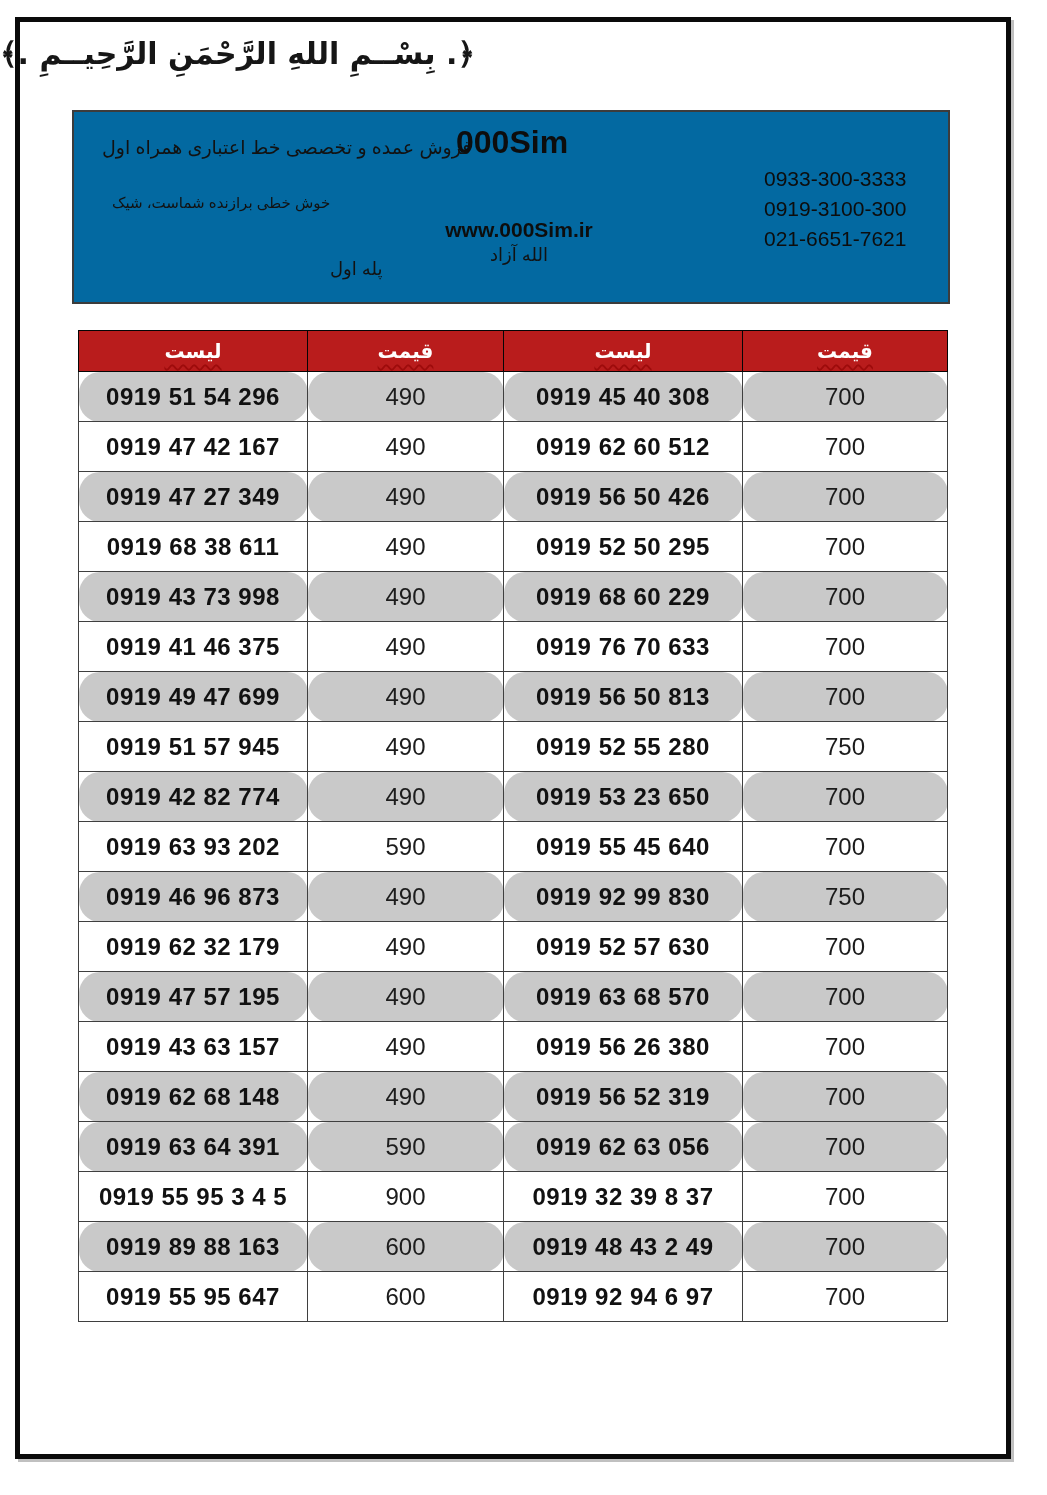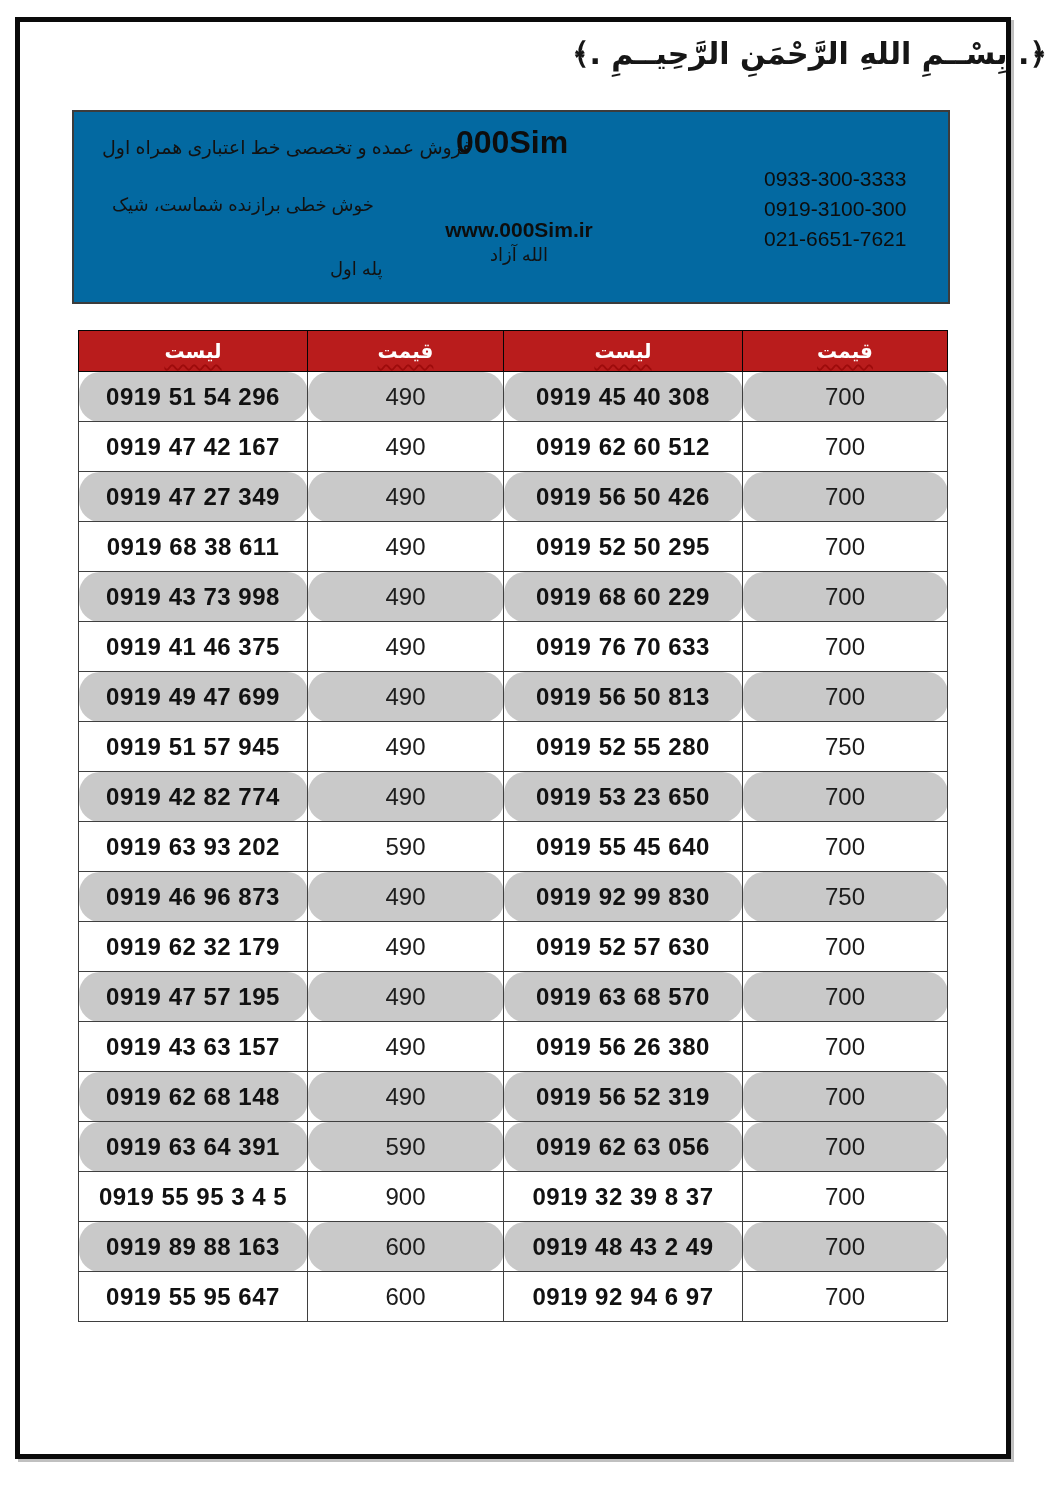--- a/index.html
+++ b/index.html
@@ -25,21 +25,21 @@
     border: 5px solid #0a0a0a;
     box-shadow: 3px 3px 0 #c0c0c0;
     background: #ffffff;
   }
   
   .bismillah {
     position: absolute;
     left: 0;
     top: 36px;
     width: 1047px;
-    text-align: right;
+    text-align: left;
     direction: rtl;
     font-family: "DejaVu Sans", sans-serif;
     font-size: 30px;
     font-weight: 700;
     color: #161616;
     letter-spacing: 1px;
   }
   
   .header-box {
     position: absolute;
@@ -50,21 +50,21 @@
     border: 2px solid #3c3c3c;
     background: #0369a1;
   }
   .header-box .fa {
     direction: rtl;
     color: #121212;
     white-space: nowrap;
     position: absolute;
   }
   .tagline-top   { left: 28px;  top: 24px;  font-size: 19px; }
-  .tagline-mid   { left: 38px;  top: 82px;  font-size: 18px; }
+  .tagline-mid   { left: 38px;  top: 82px;  font-size: 15px; }
   .tagline-bottom{ left: 256px; top: 146px; font-size: 18px; }
   .brand {
     position: absolute;
     left: 382px;
     top: 12px;
     font-size: 32px;
     font-weight: 700;
     color: #0d0d0d;
     white-space: nowrap;
   }

